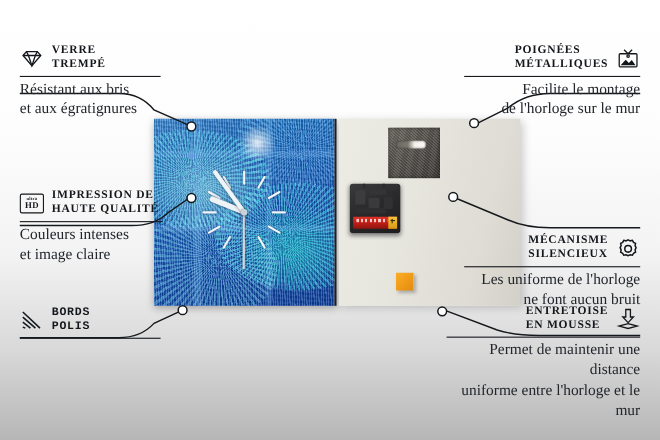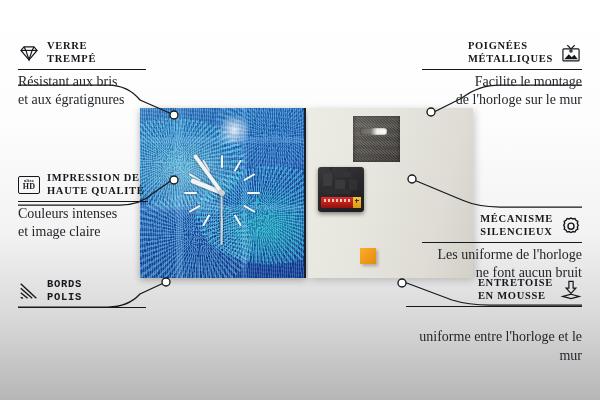--- a/index.html
+++ b/index.html
@@ -333,17 +333,17 @@
         <svg viewBox="0 0 24 24">
             <g fill="none" stroke="currentColor" stroke-width="1.3">
           <path d="M9.7 2.6 h4.6 v7.4 h3.0 L12 15.6 L6.7 10 h3.0 Z"></path>
           <path d="M12 16.6 L21 19.0 L12 21.4 L3 19.0 Z"></path>
         </g>
           </svg>
       </span>
     </div>
     <div class="co-rule"></div>
     <div class="co-desc">
-      <br><span>uniforme entre l'horloge et le mur</span>
+      <span>Permet de maintenir une distance</span><br><span>uniforme entre l'horloge et le mur</span>
     </div>
   </div>
 
 </div>
 
 </body></html>

